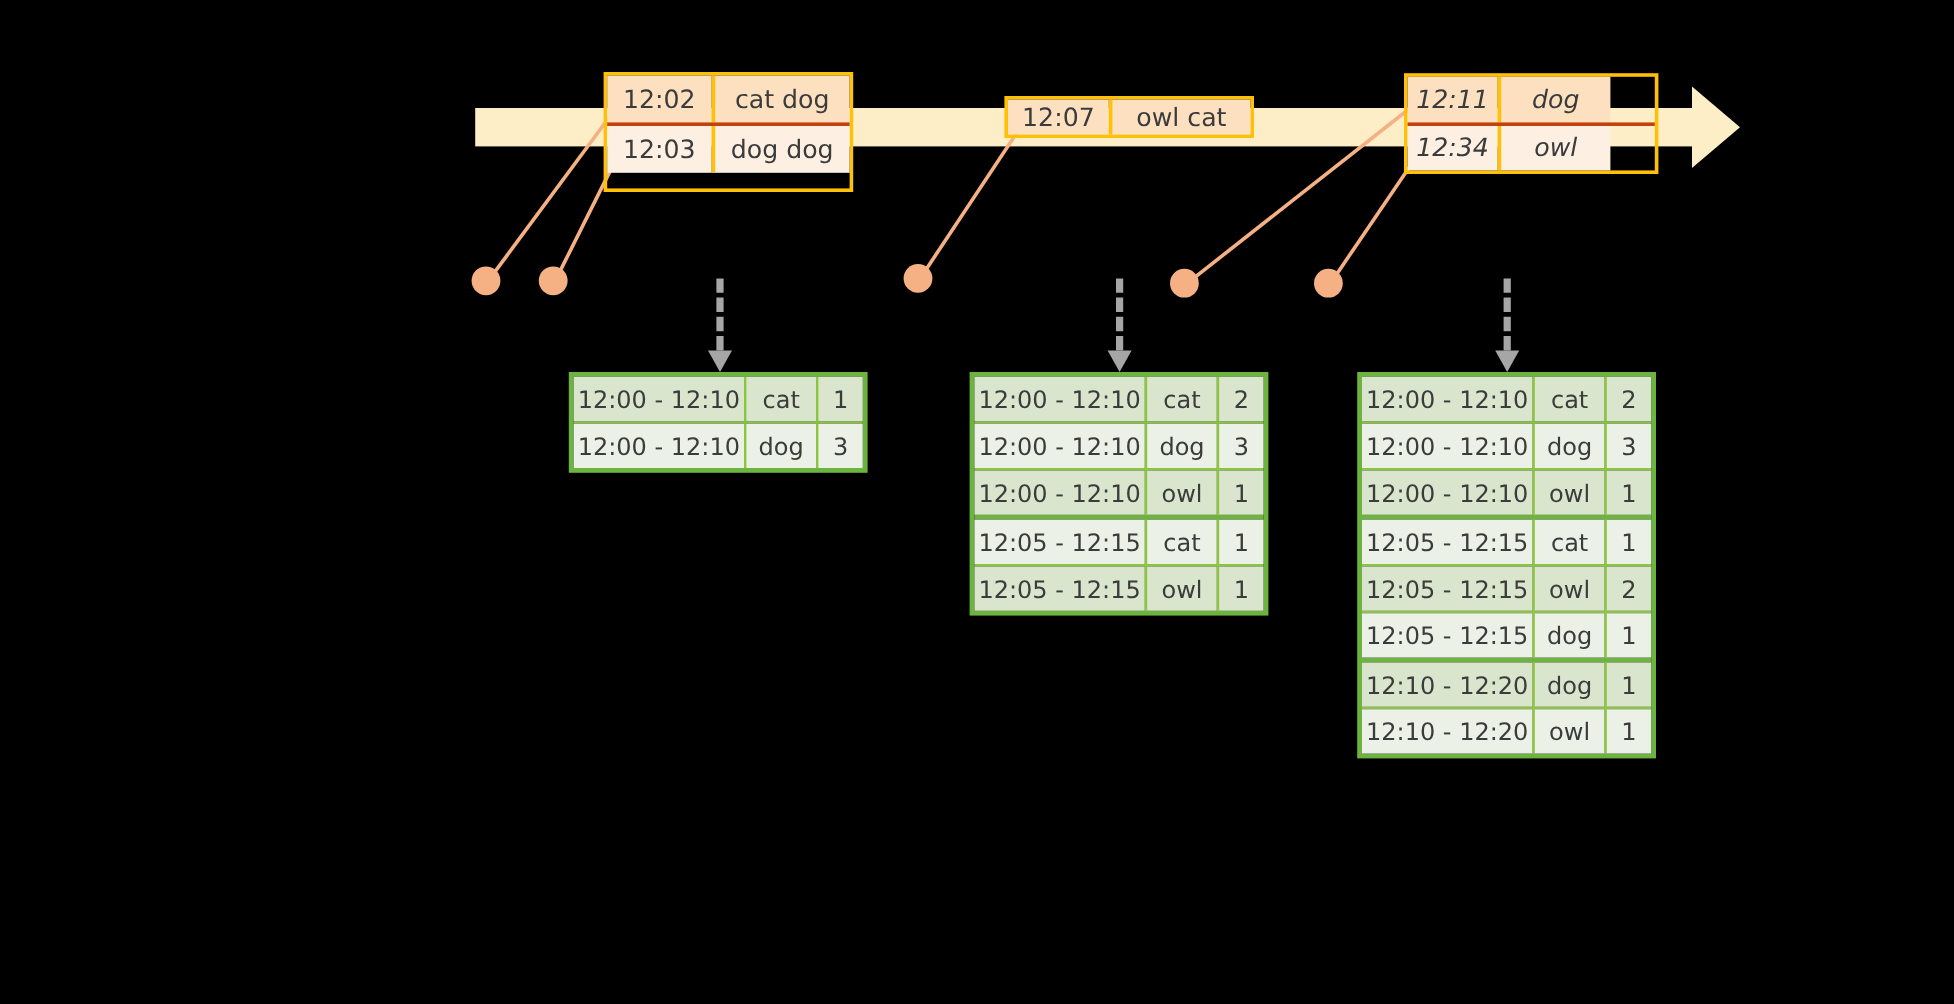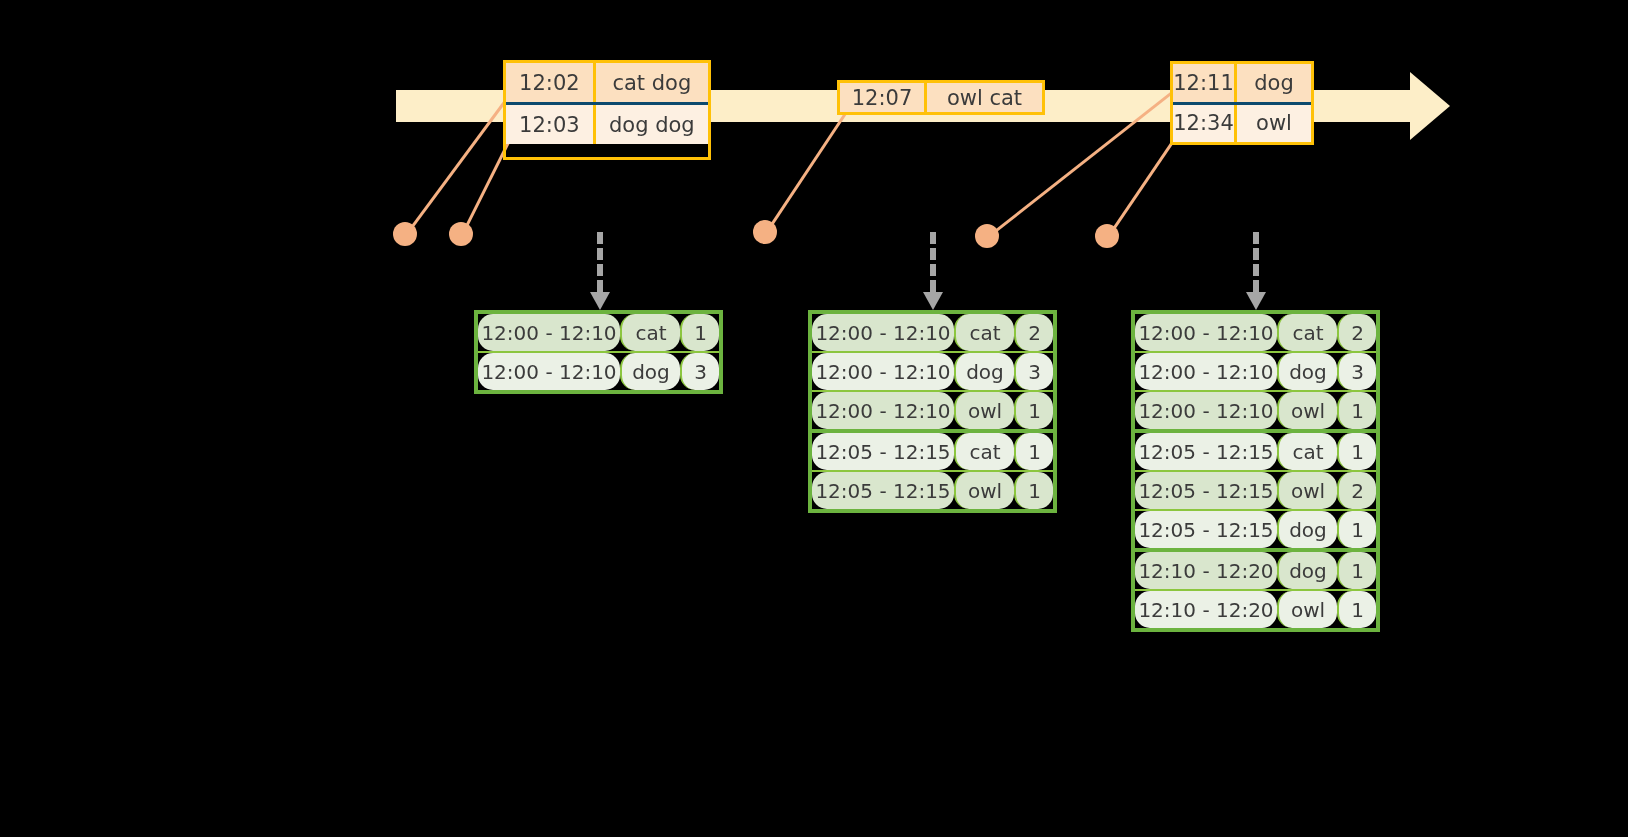--- a/index.html
+++ b/index.html
@@ -47,41 +47,41 @@
     border: 3px solid #ffc107;
     box-sizing: border-box;
     display: flex;
     flex-direction: column;
   }
   .evt-row {
     display: flex;
     height: 39px;
   }
   .evt-row + .evt-row {
-    border-top: 3px solid #0c4a6e;
+    border-top: 3px solid #c2410c;
   }
   .evt-cell {
     display: flex;
     align-items: center;
     justify-content: center;
     font-size: 21px;
     color: #3b3b3b;
     box-sizing: border-box;
     white-space: nowrap;
   }
   .evt-time { width: 88px; }
   .evt-words { width: 117px; border-left: 3px solid #ffc107; }
   .shade-a .evt-cell { background: #fce0c0; }
   .shade-b .evt-cell { background: #fdf0e2; }
 
   #evt1 { left: 503px; top: 60px; width: 208px; height: 100px; }
   #evt2 { left: 837px; top: 80px; width: 208px; height: 35px; }
   #evt2 .evt-time  { width: 84px; }
   #evt2 .evt-words { width: 118px; }
-  #evt3 { left: 1170px; top: 61px; width: 144px; height: 84px; }
+  #evt3 { left: 1170px; top: 61px; width: 212px; height: 84px; font-style: italic; }
   #evt3 .evt-time  { width: 75px; }
   #evt3 .evt-words { width: 94px; }
 
   
   .conn-dot {
     position: absolute;
     width: 24px; height: 24px;
     border-radius: 50%;
     background: #f5b183;
   }
@@ -130,21 +130,20 @@
     border-bottom: 2px solid #8cc63f;
   }
   .rcell {
     display: flex;
     align-items: center;
     justify-content: center;
     font-size: 20px;
     color: #3b3b3b;
     box-sizing: border-box;
     white-space: nowrap;
-    border-radius: 15px;
   }
   .rcell + .rcell { border-left: 2px solid #8cc63f; }
   .rwin  { flex: 0 0 auto; }
   .rkey  { flex: 0 0 auto; }
   .rcnt  { flex: 0 0 auto; }
   .rrow.odd  .rcell { background: #d9e6cd; }
   .rrow.even .rcell { background: #ebf1e6; }
 
   #tab1 { left: 474px; top: 310px; width: 249px; }
   #tab1 .rwin { width: 142px; }

